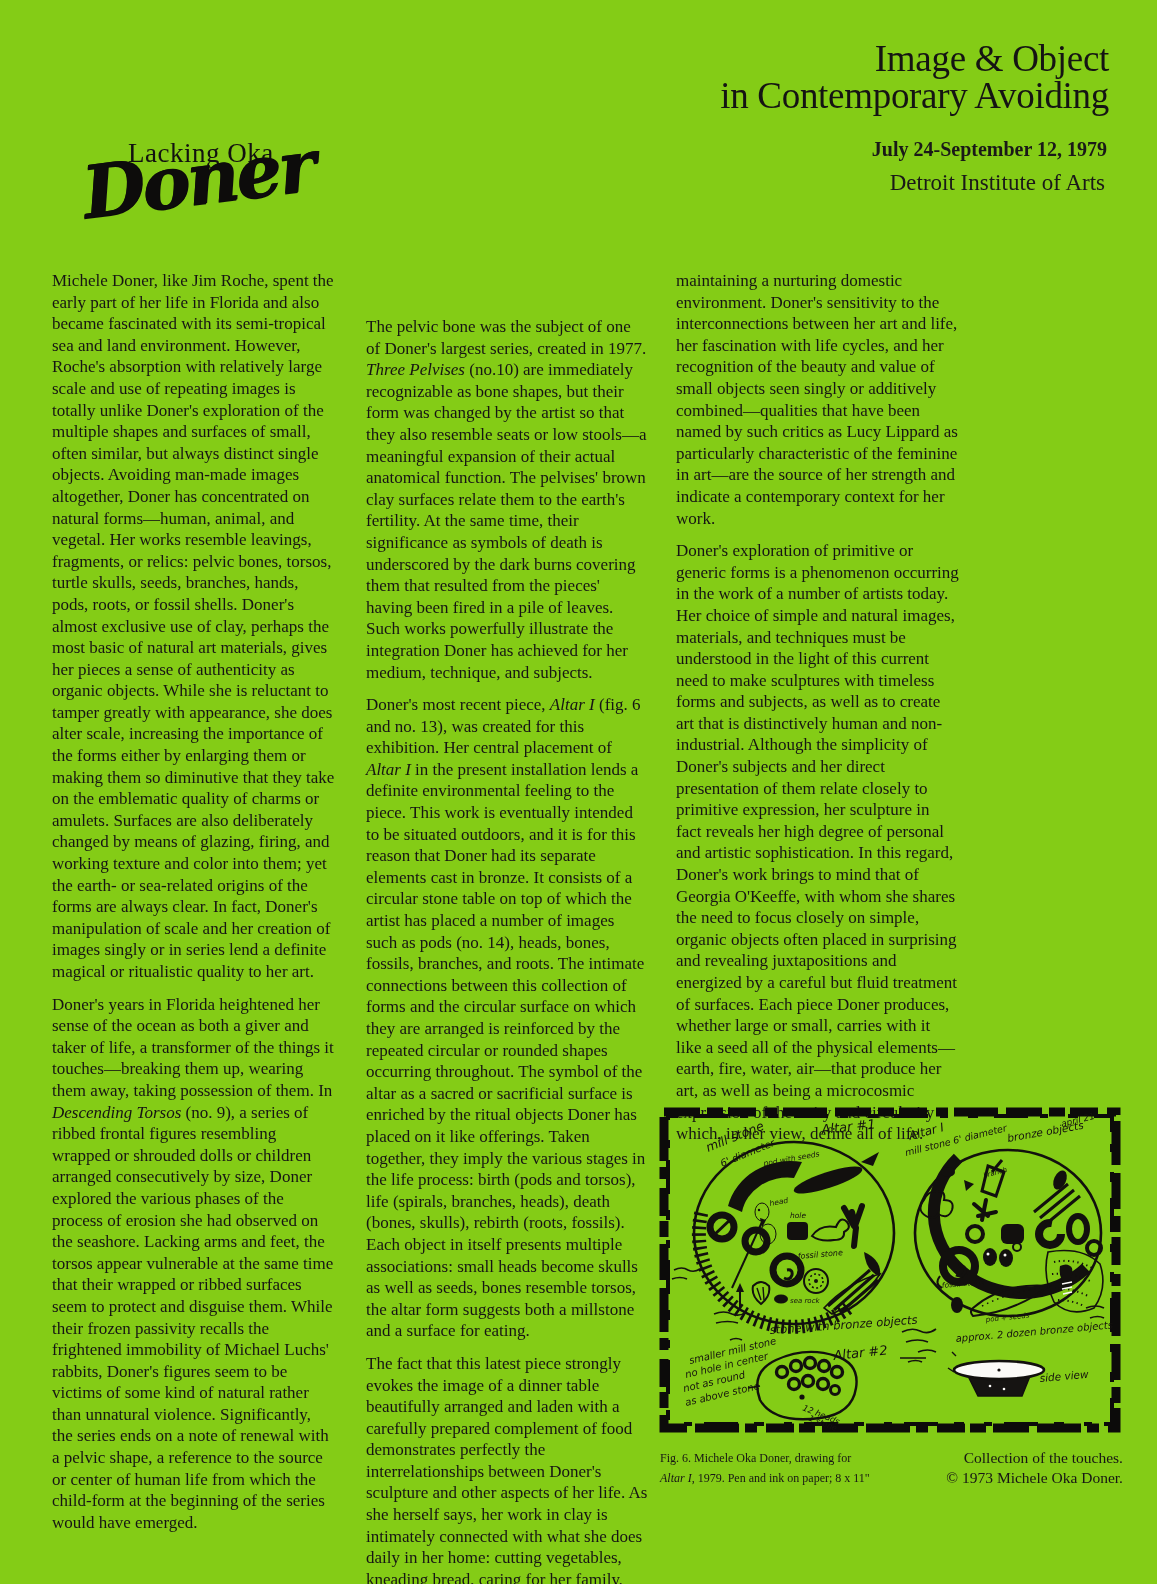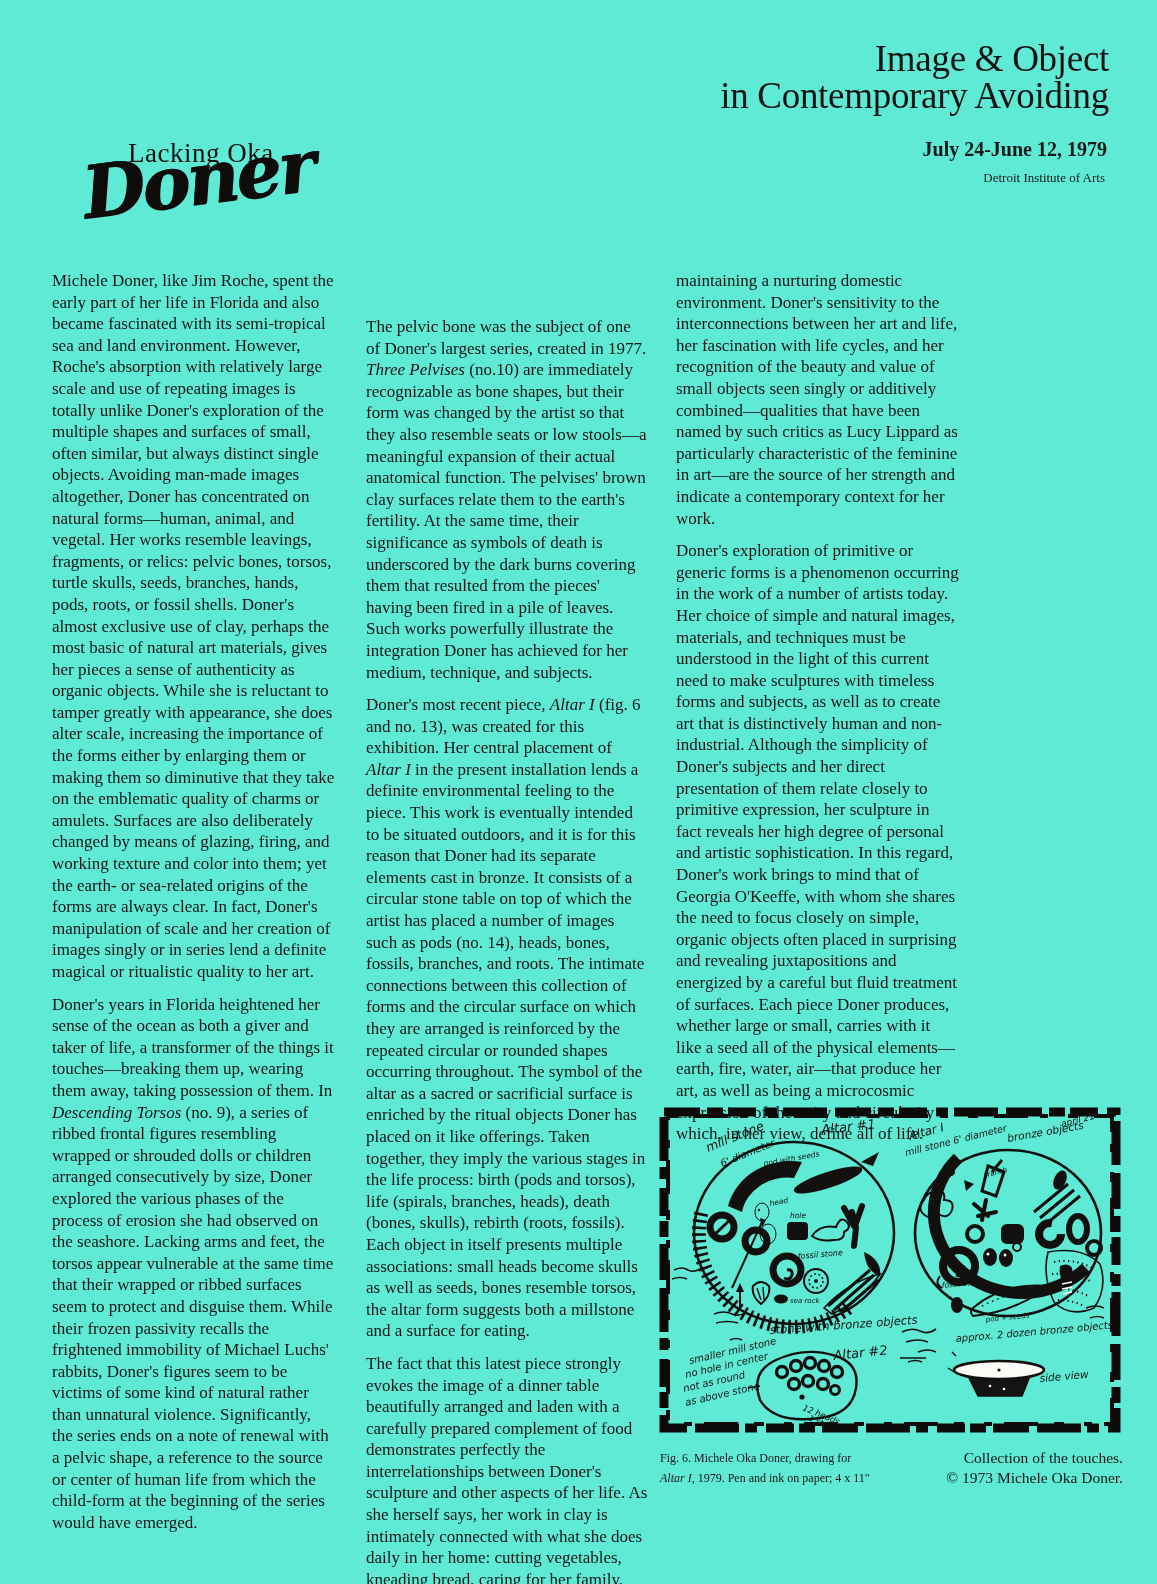--- a/index.html
+++ b/index.html
@@ -1,31 +1,31 @@
 <!DOCTYPE html>
 <html><head>
 <meta charset="utf-8">
 <style>
   * { margin:0; padding:0; box-sizing:border-box; }
   html,body { background:#e8e8e8; }
   body { font-family:"Liberation Serif", serif; }
   .page {
     position:relative; width:1157px; height:1584px;
-    background:#5eead4; color:#161514; margin:0 auto; overflow:hidden;
+    background:#84cc16; color:#161514; margin:0 auto; overflow:hidden;
   }
   
   .masthead {
     position:absolute; top:40px; right:48px; text-align:right;
     font-size:37px; line-height:37px; letter-spacing:-0.3px; color:#151413;
   }
   .dates {
     position:absolute; top:138px; right:50px; font-size:20px; font-weight:600; color:#1a1918;
   }
   .venue {
-    position:absolute; top:170px; right:52px; font-size:13px; color:#1a1918;
+    position:absolute; top:170px; right:52px; font-size:23px; color:#1a1918;
   }
   
   .logo { position:absolute; left:80px; top:128px; width:260px; height:100px; }
   .logo .print {
     position:absolute; left:48px; top:10px; font-size:27px; letter-spacing:0.5px; color:#121110;
   }
   .logo .script {
     position:absolute; left:2px; top:8px;
     font-family:"DejaVu Serif", serif; font-style:italic; font-weight:bold;
     font-size:72px; transform:rotate(-7deg); letter-spacing:-3px; color:#0d0c0b;
@@ -56,21 +56,21 @@
 </style>
 </head>
 <body>
 
 <div class="page">
 
   <div class="masthead">
     <div>Image &amp; Object</div>
     <div>in Contemporary Avoiding</div>
   </div>
-  <div class="dates">July 24-June 12, 1979</div>
+  <div class="dates">July 24-September 12, 1979</div>
   <div class="venue">Detroit Institute of Arts</div>
 
   <div class="logo">
     <span class="print">Lacking Oka</span>
     <span class="script">Doner</span>
   </div>
 
   <div class="column col1">
       <p><span>Michele Doner, like Jim Roche, spent the early part of her life in Florida and also became fascinated with its semi-tropical sea and land environment. However, Roche's absorption with relatively large scale and use of repeating images is totally unlike Doner's exploration of the multiple shapes and surfaces of small, often similar, but always distinct single objects. Avoiding man-made images altogether, Doner has concentrated on natural forms—human, animal, and vegetal. Her works resemble leavings, fragments, or relics: pelvic bones, torsos, turtle skulls, seeds, branches, hands, pods, roots, or fossil shells. Doner's almost exclusive use of clay, perhaps the most basic of natural art materials, gives her pieces a sense of authenticity as organic objects. While she is reluctant to tamper greatly with appearance, she does alter scale, increasing the importance of the forms either by enlarging them or making them so diminutive that they take on the emblematic quality of charms or amulets. Surfaces are also deliberately changed by means of glazing, firing, and working texture and color into them; yet the earth- or sea-related origins of the forms are always clear. In fact, Doner's manipulation of scale and her creation of images singly or in series lend a definite magical or ritualistic quality to her art.</span></p>
       <p><span>Doner's years in Florida heightened her sense of the ocean as both a giver and taker of life, a transformer of the things it touches—breaking them up, wearing them away, taking possession of them. In </span><i>Descending Torsos</i><span> (no. 9), a series of ribbed frontal figures resembling wrapped or shrouded dolls or children arranged consecutively by size, Doner explored the various phases of the process of erosion she had observed on the seashore. Lacking arms and feet, the torsos appear vulnerable at the same time that their wrapped or ribbed surfaces seem to protect and disguise them. While their frozen passivity recalls the frightened immobility of Michael Luchs' rabbits, Doner's figures seem to be victims of some kind of natural rather than unnatural violence. Significantly, the series ends on a note of renewal with a pelvic shape, a reference to the source or center of human life from which the child-form at the beginning of the series would have emerged.</span></p>
@@ -243,20 +243,20 @@
         <text class="ann" x="330" y="222" font-size="7" transform="rotate(-6 330 222)">pod + seeds</text>
         <text class="ann" x="328" y="78" font-size="7" transform="rotate(-15 328 78)">branch</text>
         <text class="ann" x="300" y="242" font-size="10" transform="rotate(-5 300 242)">approx. 2 dozen bronze objects</text>
         <text class="ann" x="384" y="282" font-size="10.5" transform="rotate(-5 384 282)">side view</text>
       </g>
     </svg>
   </div>
 
   <div class="caption caption-left">
     <div><span>Fig. 6. Michele Oka Doner, drawing for</span></div>
-    <div><i>Altar I</i><span>, 1979. Pen and ink on paper; 4 x 11"</span></div>
+    <div><i>Altar I</i><span>, 1979. Pen and ink on paper; 8 x 11"</span></div>
   </div>
   <div class="caption caption-right">
     <div><span>Collection of the touches.</span></div>
     <div><span>© 1973 Michele Oka Doner.</span></div>
   </div>
 
 </div>
 
 </body></html>

